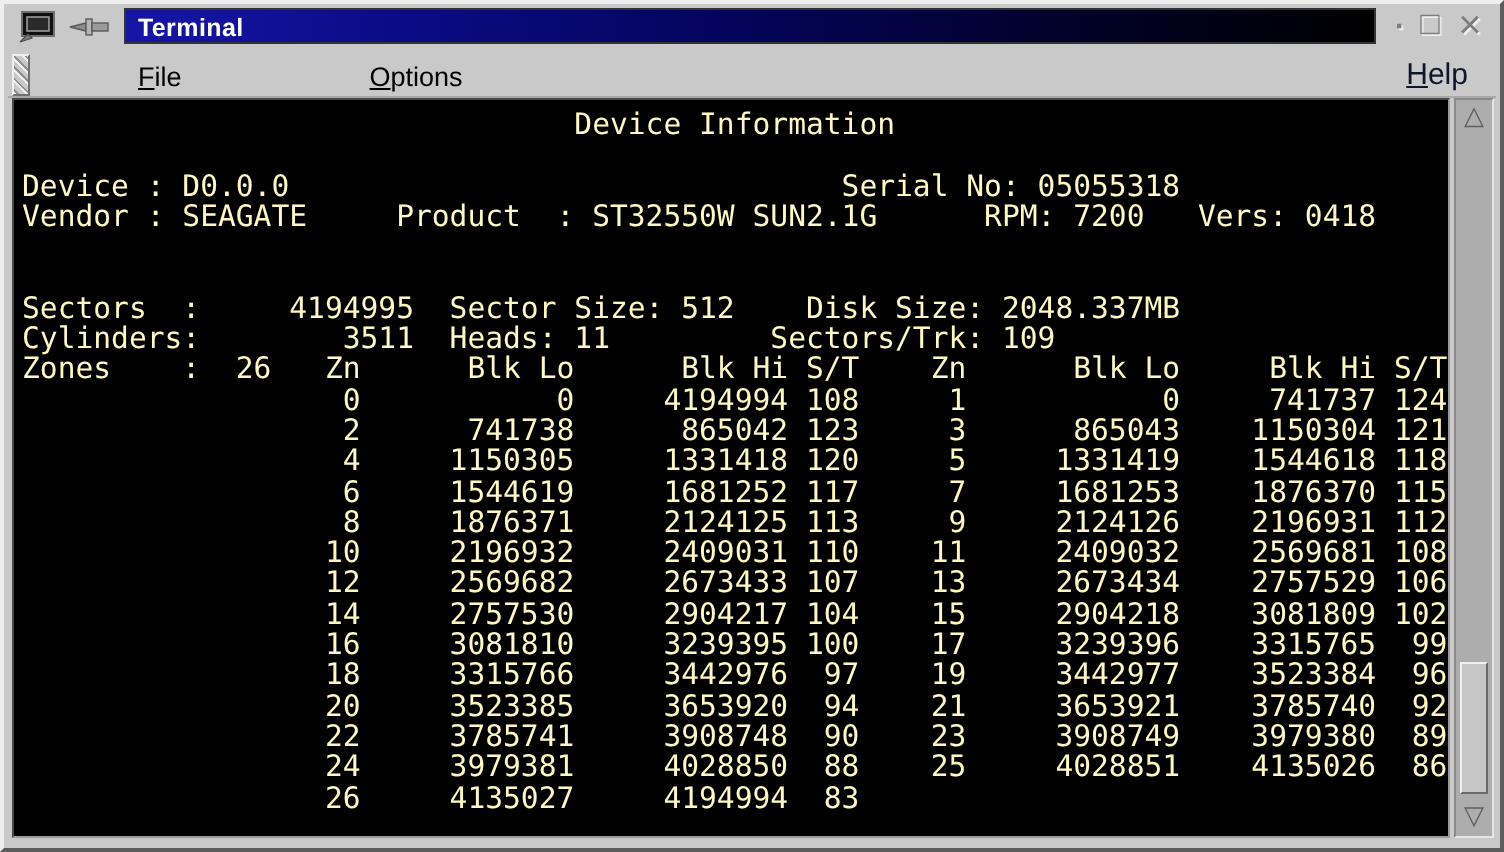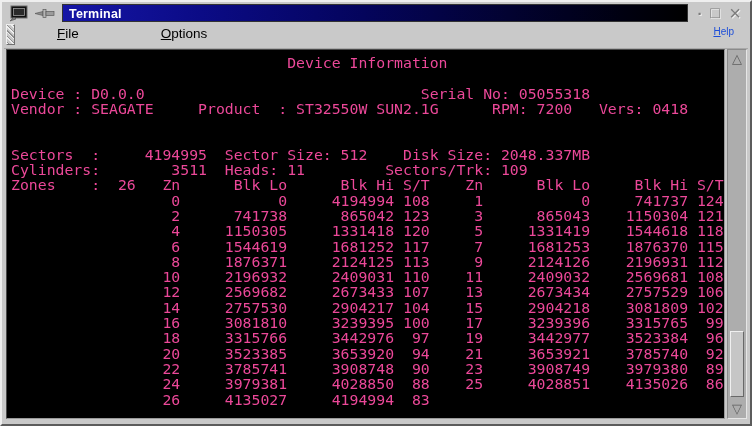--- a/index.html
+++ b/index.html
@@ -18,28 +18,28 @@
     background:linear-gradient(90deg,#1616a6 0%,#0b0b86 22%,#04045c 48%,#020230 72%,#000010 90%,#000000 100%);
     border:1px solid #333;display:flex;align-items:flex-end;
   }
   .title-text{color:#ffffff;font-weight:bold;font-size:12.5px;padding-left:6px;letter-spacing:0.2px;}
   .tb-btn{flex:0 0 auto;color:#7d7d7d;text-shadow:1px 1px 0 #efefef;cursor:default;
           display:flex;align-items:center;justify-content:center;}
   .btn-min{width:12px;font-size:15px;font-weight:bold;}
   .btn-max{width:18px;font-size:16px;}
   .btn-close{width:22px;font-size:20px;margin-right:2px;}
   
-  .menubar{position:absolute;left:2px;top:22px;right:2px;height:25px;display:flex;align-items:flex-start;
-           border-bottom:1px solid #a8a8a8;}
+  .menubar{position:absolute;left:2px;top:22px;right:2px;height:25px;display:flex;align-items:flex-end;
+           border-bottom:1px solid #a8a8a8;gap:12px;}
   .grip{width:9px;height:21px;margin-left:2px;border:1px solid #efefef;border-right-color:#707070;border-bottom-color:#707070;
         background:repeating-linear-gradient(45deg,#efefef 0 1px,#8f8f8f 1px 2px,#c9c9c9 2px 4px);}
   .menu-item{font-size:13.5px;color:#000;padding:2px 6px;margin-left:8px;}
   .menu-item:first-of-type{margin-left:36px;}
   .menu-item.options{margin-left:70px;}
-  .menu-help{margin-left:auto;margin-right:8px;font-size:10px;color:#1d4ed8;padding:2px 6px;}
+  .menu-help{margin-left:auto;margin-right:8px;font-size:15px;color:#0f172a;padding:2px 6px;}
   .accel{text-decoration:underline;}
   
   .term{
     position:absolute;left:4px;top:47px;right:25px;bottom:5px;
     background:#000;border:1px solid #4a4a4a;border-right-color:#9a9a9a;border-bottom-color:#9a9a9a;
     font-family:"DejaVu Sans Mono",monospace;font-size:14.8px;line-height:15.3px;
     overflow:hidden;
   }
   .term pre{margin:0;padding:5px 0 0 4px;font:inherit;white-space:pre;}
   .status-line{white-space:pre;padding-left:4px;display:flex;align-items:center;height:15.3px;}
@@ -84,21 +84,21 @@
     <span class="tb-btn btn-close">×</span>
   </div>
 
   <div class="menubar">
     <div class="grip"></div>
     <span class="menu-item"><span class="accel">F</span><span>ile</span></span>
     <span class="menu-item options"><span class="accel">O</span><span>ptions</span></span>
     <span class="menu-help"><span class="accel">H</span><span>elp</span></span>
   </div>
 
-  <div class="term" style="color: #ec4899; background: rgb(0, 0, 0);">
+  <div class="term" style="color: #fef9c3; background: rgb(0, 0, 0);">
     <pre>                               Device Information
 
 Device : D0.0.0                               Serial No: 05055318
 Vendor : SEAGATE     Product  : ST32550W SUN2.1G      RPM: 7200   Vers: 0418
 
 
 Sectors  :     4194995  Sector Size: 512    Disk Size: 2048.337MB
 Cylinders:        3511  Heads: 11         Sectors/Trk: 109
 Zones    :  26   Zn      Blk Lo      Blk Hi S/T    Zn      Blk Lo     Blk Hi S/T
                   0           0     4194994 108     1           0     741737 124

